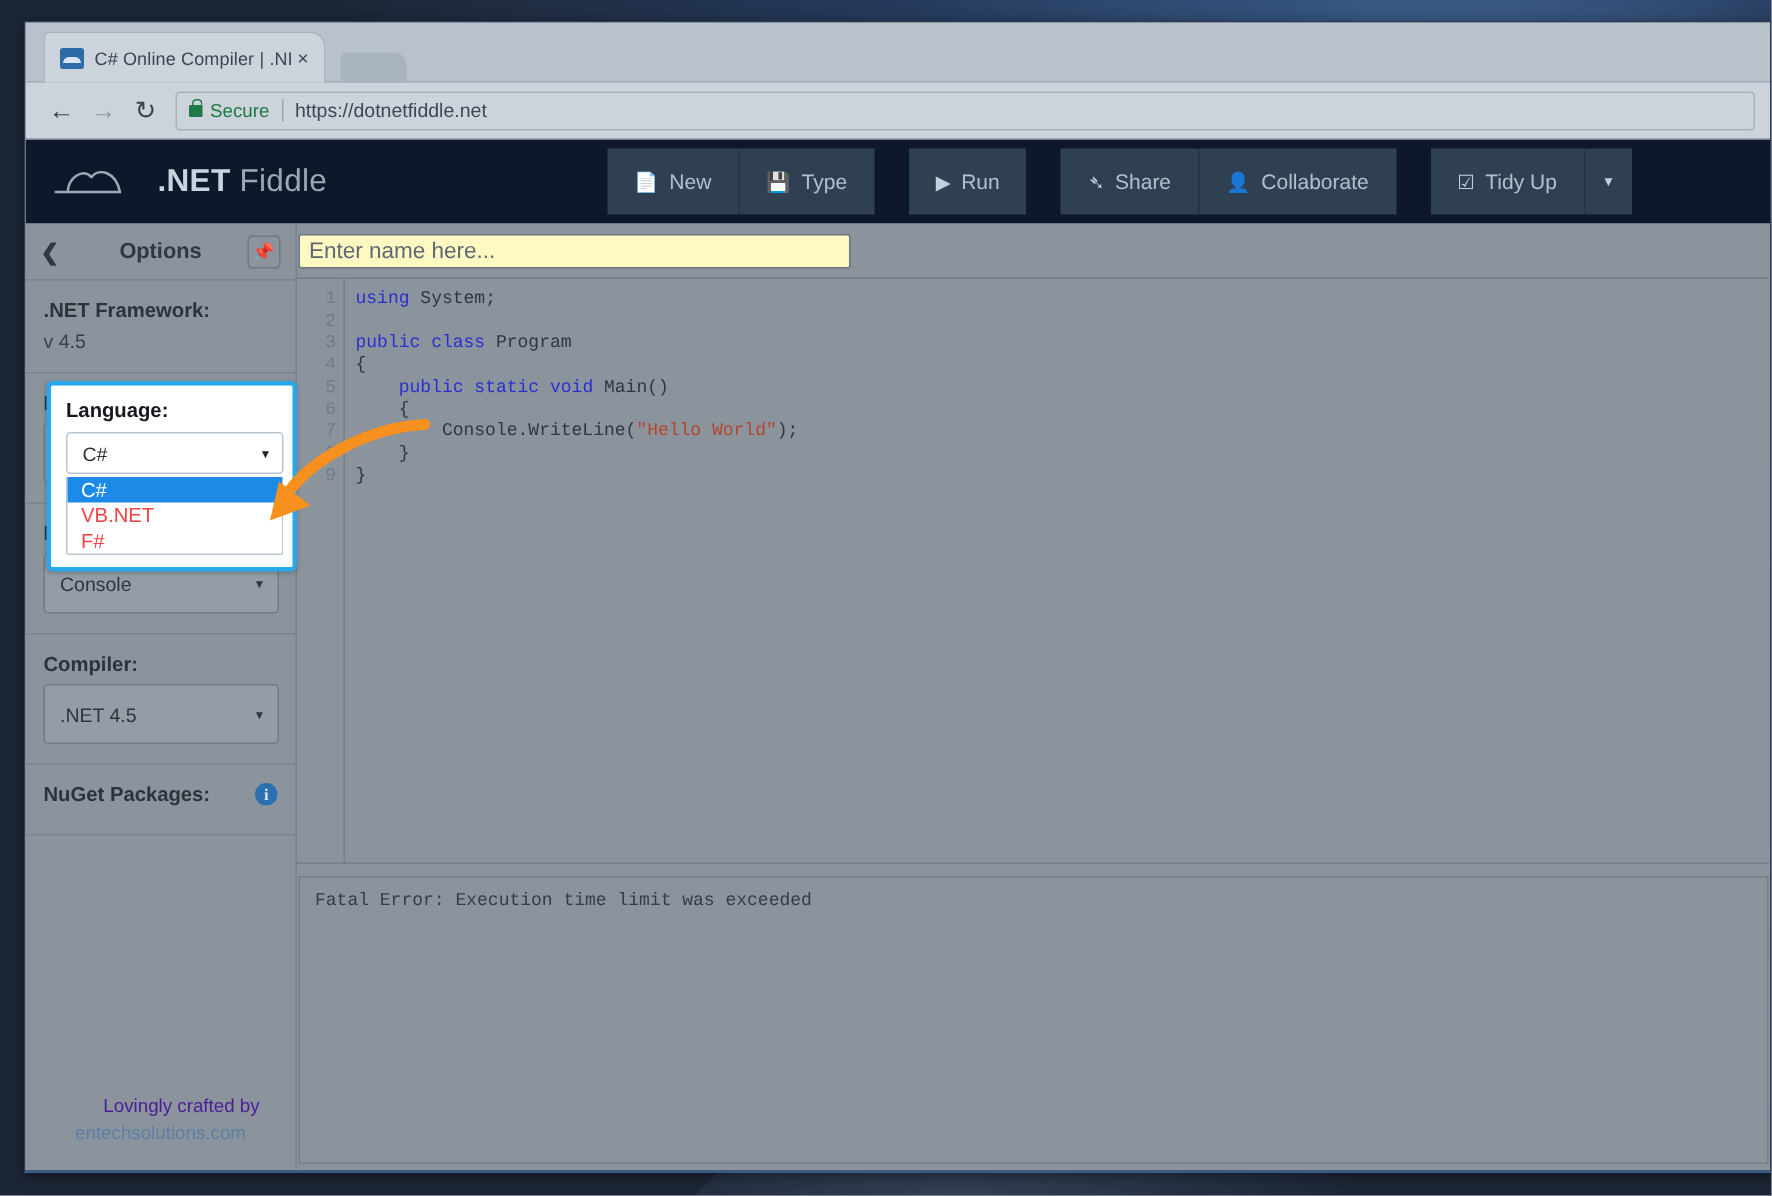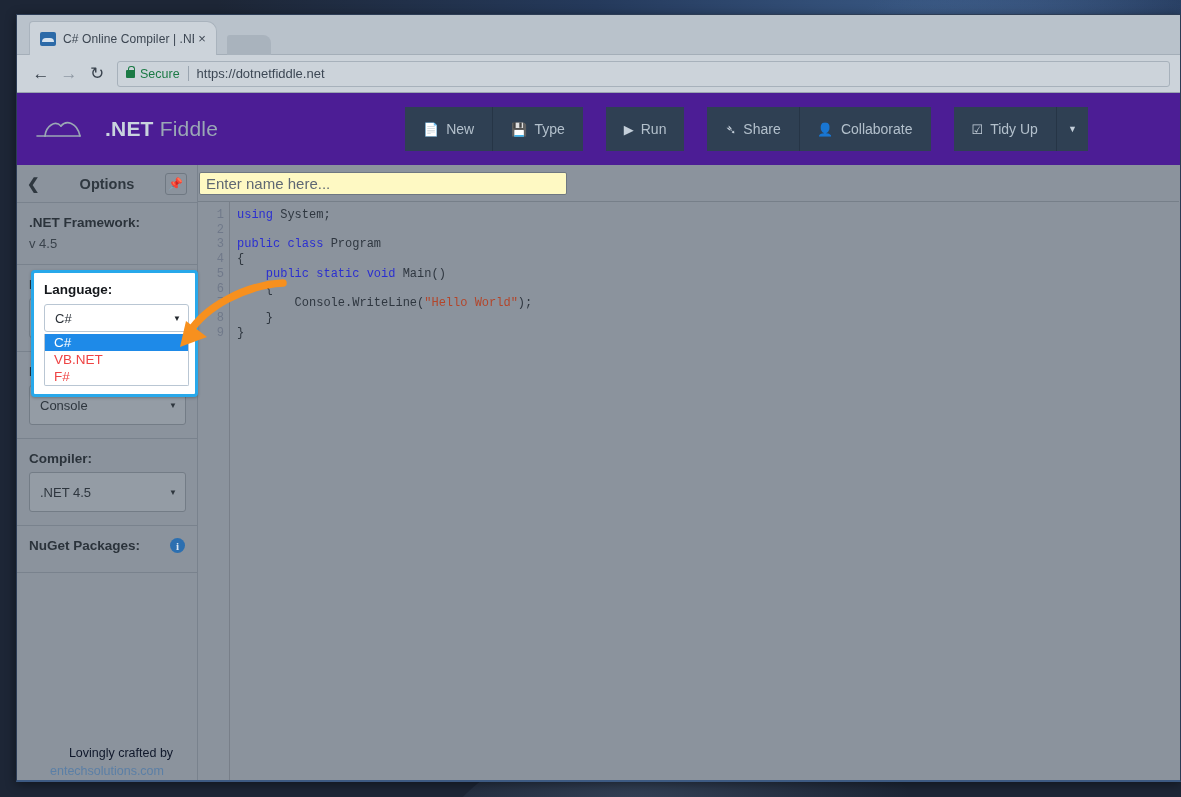--- a/index.html
+++ b/index.html
@@ -171,22 +171,22 @@
   
   #page {
     position: relative;
     height: 689px;
     background: #8b939d;
     overflow: hidden;
   }
 
   
   #app-header {
-    height: 72px;
-    background: #4c1d95;
+    height: 56px;
+    background: #0f172a;
     display: flex;
     align-items: center;
     padding: 0 0 0 18px;
     position: relative;
   }
   #brand {
     display: flex;
     align-items: center;
     flex: 0 0 auto;
     width: 370px;
@@ -339,21 +339,21 @@
   }
   .radio span { font-size: 13.5px; color: #2e373f; }
 
   #sidebar-spacer { flex: 1 1 auto; }
   #credits {
     text-align: center;
     padding-bottom: 18px;
     font-size: 12.5px;
     line-height: 1.45;
   }
-  #credits-line { color: #0f172a; display: block; padding-left: 28px; }
+  #credits-line { color: #4c1d95; display: block; padding-left: 28px; }
   #credits-link { color: #5b7fa6; display: block; cursor: pointer; }
 
   
   #lang-highlight {
     position: absolute;
     left: 14px;
     top: 105px;
     width: 167px;
     background: #ffffff;
     border: 3px solid #28a8ea;
@@ -663,20 +663,23 @@
 
 <span class="kw">public</span> <span class="kw">class</span> Program
 {
     <span class="kw">public</span> <span class="kw">static</span> <span class="kw">void</span> Main()
     {
         Console.WriteLine(<span class="str">"Hello World"</span>);
     }
 }</div>
           </div>
 
+          <div id="console">
+            <span>Fatal Error: Execution time limit was exceeded</span>
+          </div>
         </div>
       </div>
 
       <svg id="arrow-svg" viewBox="0 0 120 100">
         <path d="M116 18 C78 20, 38 42, 22 68" stroke="#f7901e" stroke-width="7.5" fill="none" stroke-linecap="round"></path>
         <path d="M13 82 L19 56 L40 72 Z" fill="#f7901e"></path>
       </svg>
 
     </div>
   </div>

